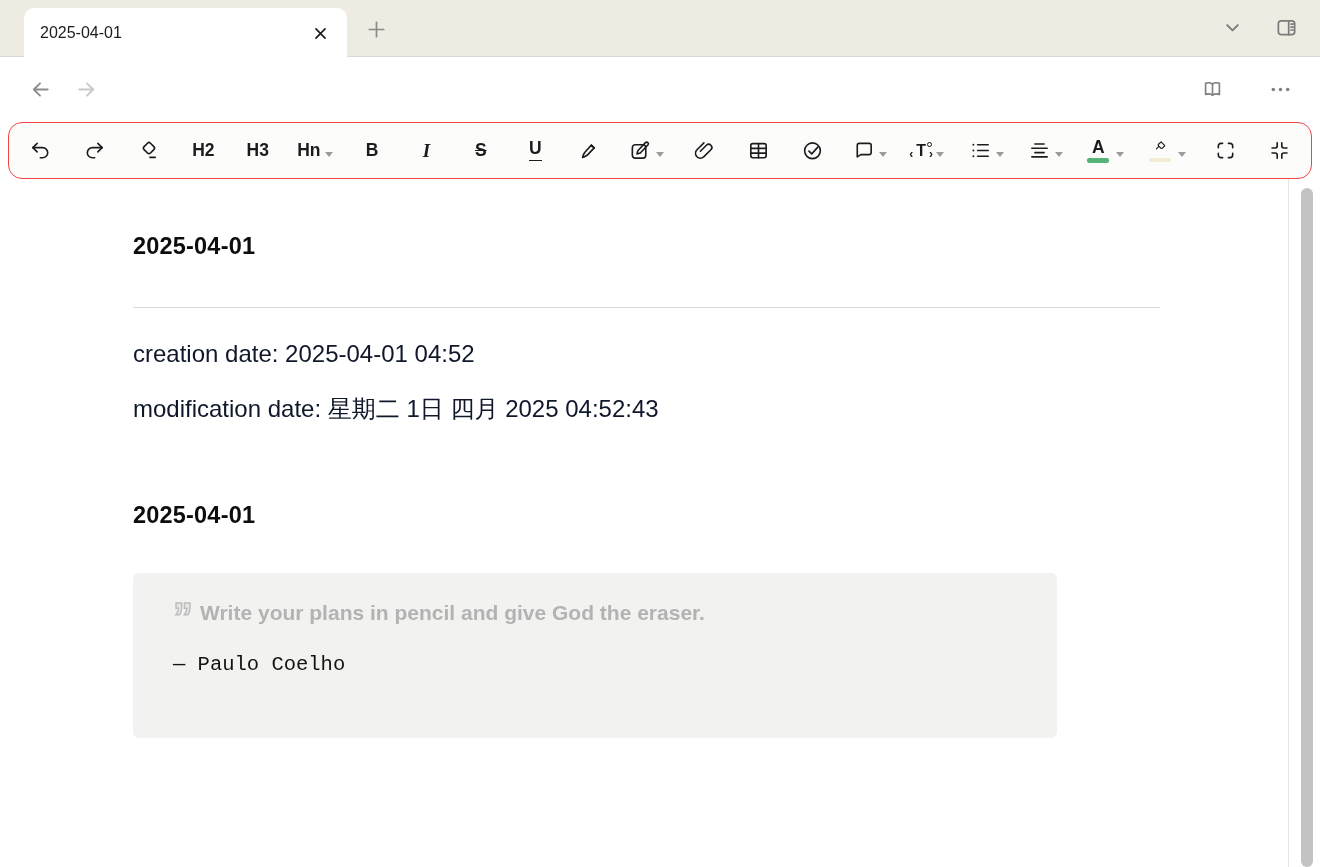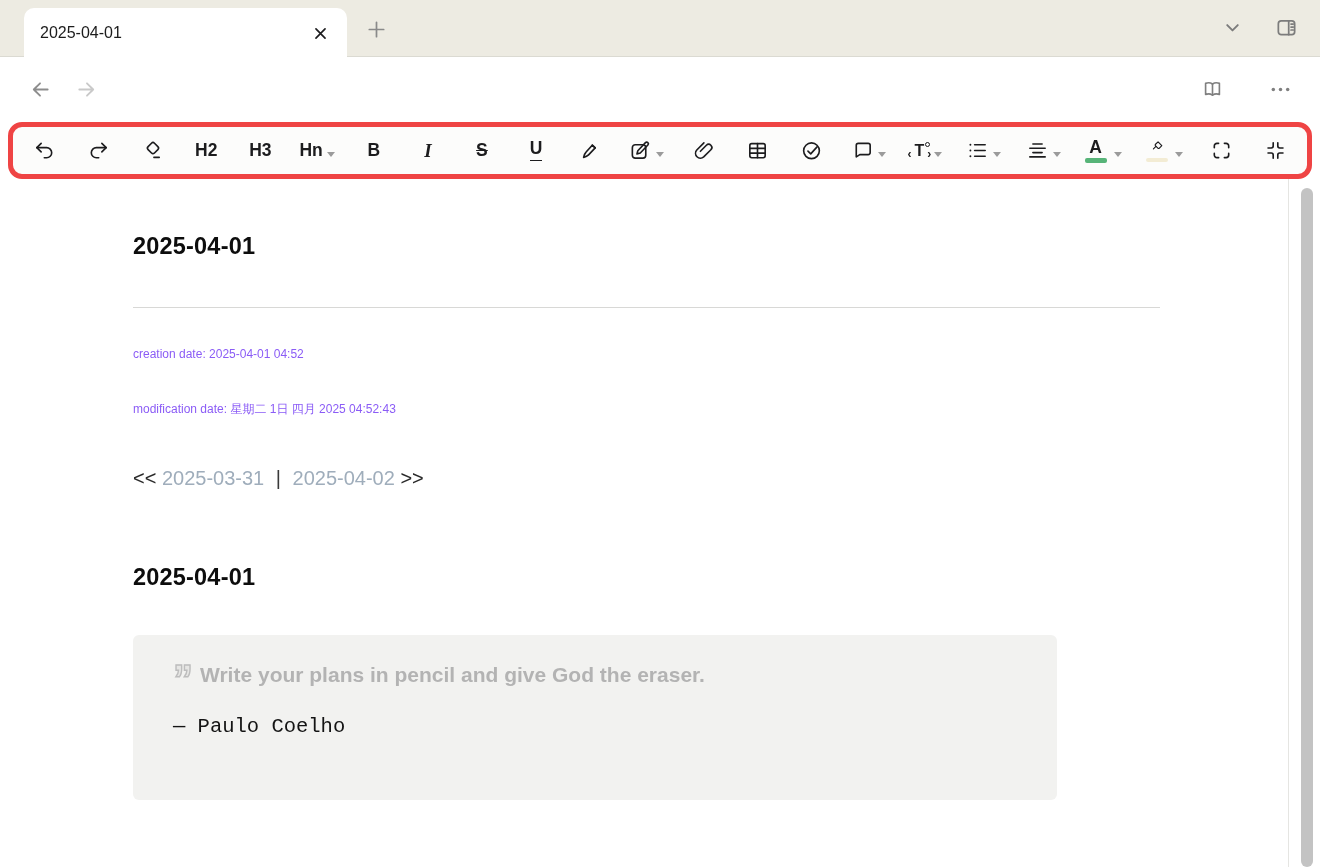--- a/index.html
+++ b/index.html
@@ -41,21 +41,21 @@
     display:flex; align-items:center; padding:0 27px;
   }
   .nav-arrow { width:26px; height:26px; display:flex; align-items:center; justify-content:center; cursor:pointer; }
   .nav-arrow + .nav-arrow { margin-left:20px; }
   .navrow-right { margin-left:auto; display:flex; align-items:center; gap:22px; }
 
   
   .toolbar {
     height:57px; margin:0 8px;
     background:#fcfcfb;
-    border:5px solid #ef4444;
+    border:1px solid #ef4444;
     border-radius:14px;
     display:flex; align-items:center; justify-content:space-between;
     padding:8px 15px;
   }
   .tbtn {
     display:flex; align-items:center; justify-content:center;
     min-width:32px; height:40px; cursor:pointer;
     background:none; border:none; padding:0 1px;
     font-family:"Liberation Sans", sans-serif;
   }
@@ -84,21 +84,21 @@
   .editor { position:relative; height:688px; background:#ffffff; }
   .editor-divider { position:absolute; left:1288px; top:0; bottom:0; width:1px; background:#e5e5e2; }
   .scroll-thumb {
     position:absolute; left:1301px; top:9px; width:12px; bottom:0;
     background:#c3c3c3; border-radius:6px; cursor:pointer;
   }
   .content { padding:54px 0 0 133px; width:1160px; }
 
   .doc-title { margin:0; font-size:23.5px; font-weight:700; letter-spacing:.2px; color:#0d0d0d; }
   .doc-hr { border:none; border-top:1px solid #d8d8d6; margin:47px 0 0 0; width:1027px; }
-  .meta { margin:27px 0 0 0; font-size:12px; line-height:38.5px; color:#8b5cf6; }
+  .meta { margin:27px 0 0 0; font-size:24px; line-height:38.5px; color:#0f172a; }
   .navline { margin:39px 0 0 0; font-size:20px; color:#2a2a2a; }
   .navline .daylink { color:var(--link, #9fadbb); cursor:pointer; }
   .navline .sep { color:#3a3a3a; padding:0 6px; }
   .doc-heading { margin:74px 0 0 0; font-size:23.5px; font-weight:700; letter-spacing:.2px; color:#0d0d0d; }
 
   .quote-block {
     margin-top:44px; width:924px;
     background:#f2f2f0; border-radius:6px;
     padding:25px 40px 62px 40px;
   }
@@ -324,27 +324,20 @@
 <div class="editor">
   <div class="content">
 
     <h1 class="doc-title">2025-04-01</h1>
 
     <hr class="doc-hr">
 
     <p class="meta">creation date: 2025-04-01 04:52</p>
     <p class="meta" style="margin-top:16px">modification date: 星期二 1日 四月 2025 04:52:43</p>
 
-    <p class="navline">
-      <span>&lt;&lt;</span>
-      <span class="daylink">2025-03-31</span>
-      <span class="sep">|</span>
-      <span class="daylink">2025-04-02</span>
-      <span>&gt;&gt;</span>
-    </p>
 
     <h2 class="doc-heading">2025-04-01</h2>
 
     <div class="quote-block">
       <div class="quote-line">
         <span class="qmark">”</span><span>Write your plans in pencil and give God the eraser.</span>
       </div>
       <div class="quote-author">— Paulo Coelho</div>
     </div>
 

